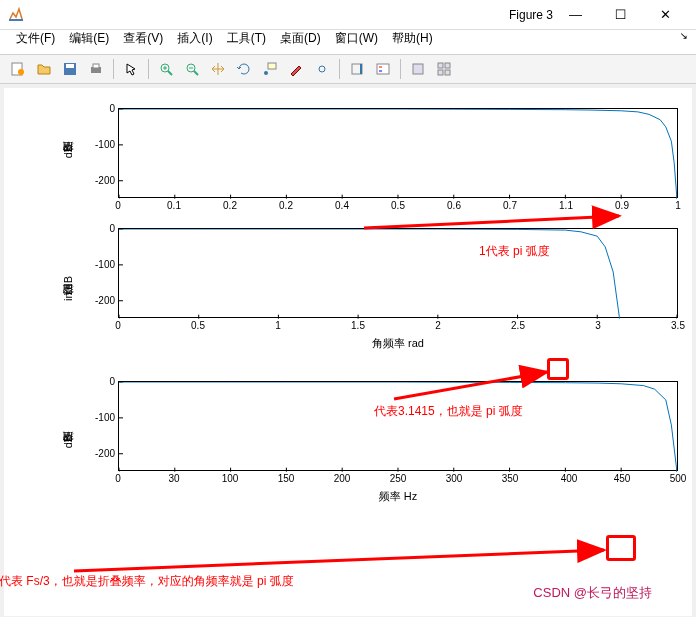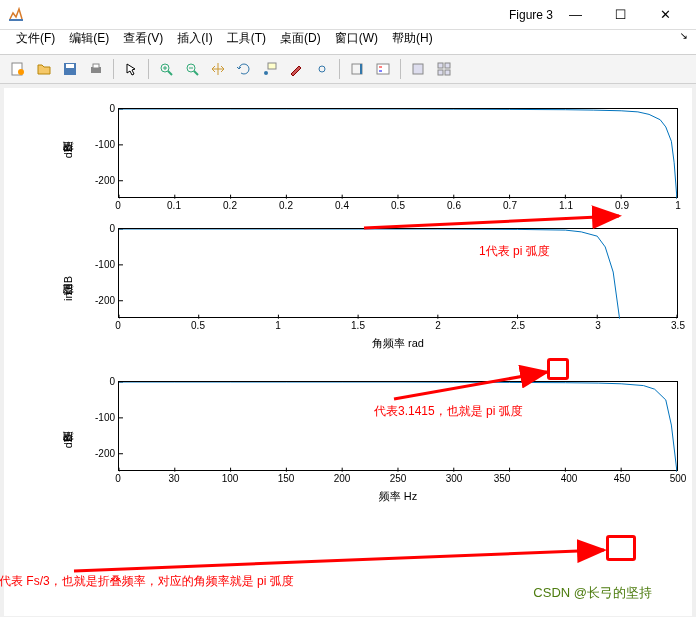--- a/index.html
+++ b/index.html
@@ -20,21 +20,21 @@
 .plot-box { position: relative; width: 560px; height: 90px; border: 1px solid #000; margin-left: 55px; background: #fff; }
 .curve { position: absolute; inset: 0; }
 .ylabel { position: absolute; left: -2px; top: 50%; transform: translateY(-50%) rotate(-180deg); writing-mode: vertical-rl; font-size: 11px; }
 .xlabel { text-align: center; font-size: 11px; margin-top: 18px; margin-left: 55px; width: 560px; }
 .yticks { position: absolute; left: 22px; top: 0; height: 100%; width: 30px; }
 .ytick { position: absolute; right: 0; font-size: 10px; transform: translateY(-50%); }
 .xticks { position: absolute; left: 55px; top: 92px; width: 560px; }
 .xtick { position: absolute; font-size: 10px; transform: translateX(-50%); }
 .annotation { position: absolute; color: #f00; font-size: 12px; white-space: nowrap; }
 .red-box { position: absolute; border: 3px solid #f00; border-radius: 3px; }
-.watermark { position: absolute; right: 40px; bottom: 14px; font-size: 13px; color: #4d7c0f; }
+.watermark { position: absolute; right: 40px; bottom: 14px; font-size: 13px; color: #be185d; }
 svg.arrow { position: absolute; pointer-events: none; }
 </style>
 </head>
 <body>
 
 <div class="titlebar">
   <svg class="titlebar-icon" viewBox="0 0 16 16">
     <path d="M2 12 L5 6 L8 10 L11 2 L14 12" fill="none" stroke="#d97b29" stroke-width="1.5"></path>
     <rect x="1" y="12" width="14" height="2" fill="#4a7bb5"></rect>
   </svg>
@@ -265,21 +265,21 @@
         </svg>
       </div>
       <div class="xticks">
           <div class="xtick" style="left:0px">0</div>
           <div class="xtick" style="left:56px">30</div>
           <div class="xtick" style="left:112px">100</div>
           <div class="xtick" style="left:168px">150</div>
           <div class="xtick" style="left:224px">200</div>
           <div class="xtick" style="left:280px">250</div>
           <div class="xtick" style="left:336px">300</div>
-          <div class="xtick" style="left:384px">350</div>
+          <div class="xtick" style="left:392px">350</div>
           <div class="xtick" style="left:451px">400</div>
           <div class="xtick" style="left:504px">450</div>
           <div class="xtick" style="left:560px">500</div>
         </div>
       <div class="xlabel">频率 Hz</div>
     </div>
     </div>
 
   <div class="annotation" style="left:475px; top:155px;">1代表 pi 弧度</div>
   <svg class="arrow" style="left:350px; top:60px;" width="280" height="90">

